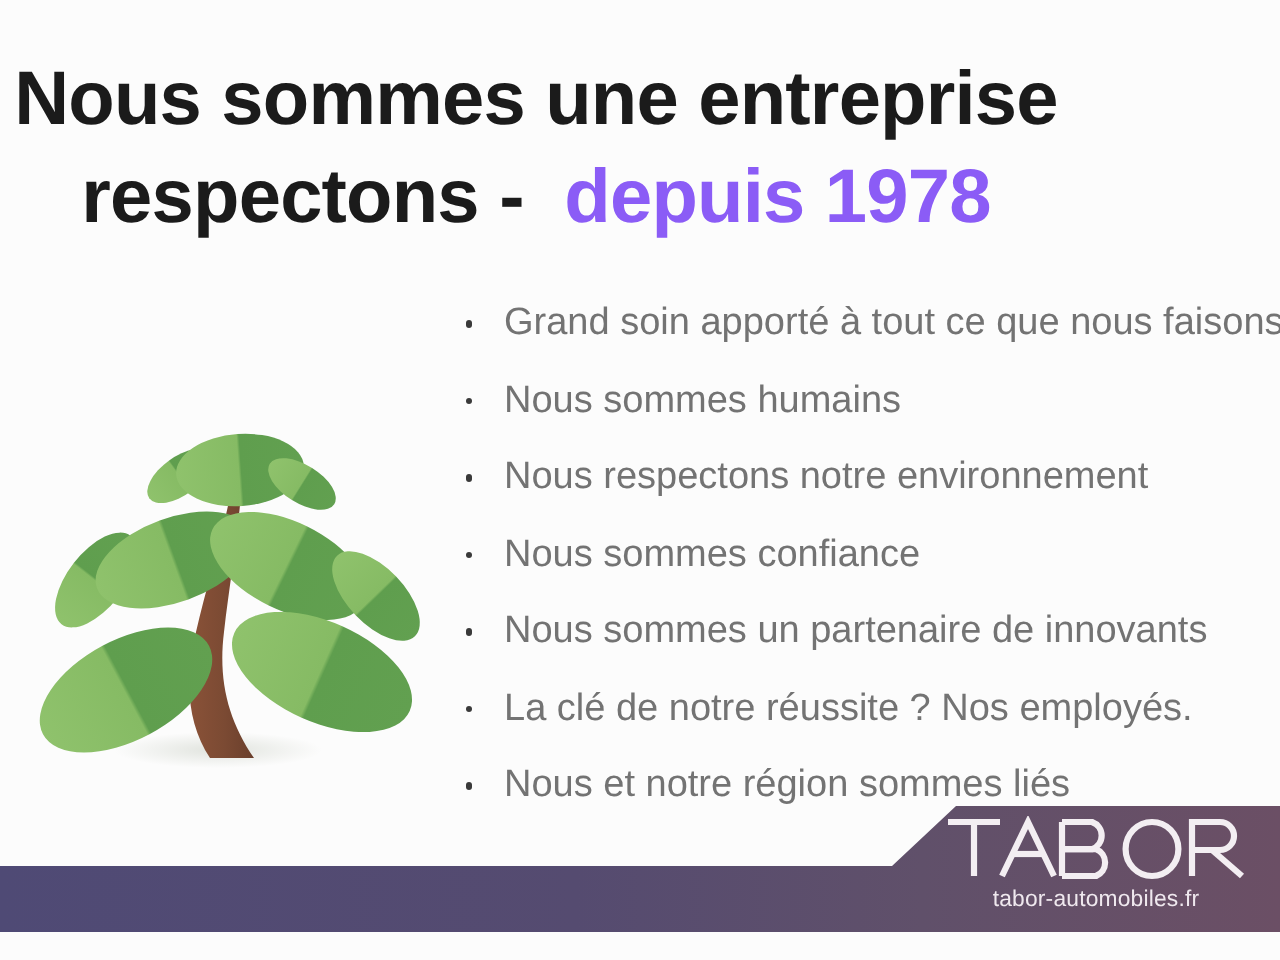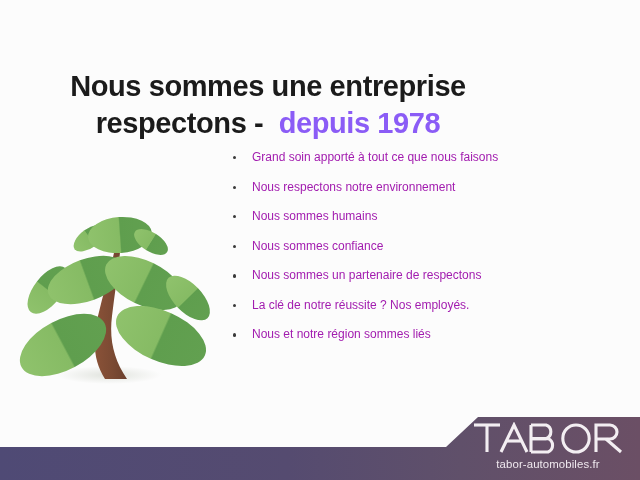--- a/index.html
+++ b/index.html
@@ -17,44 +17,43 @@
     background:#fcfcfc;
     overflow:hidden;
   }
 
   
   .heading {
     position:absolute;
     left:0; top:26px;
     width:536px;
     text-align:center;
-    font-size:29px;
+    font-size:38px;
     font-weight:bold;
     line-height:1.28;
     letter-spacing:-0.4px;
     color:#1b1b1b;
-    margin-top:42px;
   }
   .heading .line { display:block; white-space:pre; }
   .accent { color:#8b5cf6; }
 
   
   .bullets {
     position:absolute;
     left:231px; top:150px;
     width:400px;
     list-style:none;
   }
   .bullets li {
     position:relative;
     padding-left:21px;
     margin-bottom:14.2px;
-    font-size:12px;
+    font-size:19px;
     line-height:1.28;
-    color:#a21caf;
+    color:#737373;
     white-space:nowrap;
   }
   .bullets li .dot {
     position:absolute;
     left:2px; top:50%;
     width:3.4px; height:3.4px;
     margin-top:-1.7px;
     border-radius:50%;
     background:#3a3a3a;
   }
@@ -63,21 +62,21 @@
   .tree {
     position:absolute;
     left:8px; top:150px;
     width:214px; height:242px;
   }
   .tree svg { display:block; width:100%; height:100%; }
 
   
   .footer {
     position:absolute;
-    left:0; bottom:0;
+    left:0; bottom:14px;
     width:640px; height:70px;
   }
   .footer svg { display:block; width:100%; height:100%; }
 
   .brand {
     position:absolute;
     right:13px; top:12px;
     width:158px;
     text-align:center;
   }
@@ -159,24 +158,24 @@
         </g>
         <g transform="translate(153,186) rotate(24)">
           <ellipse cx="0" cy="0" rx="48" ry="25"></ellipse>
         </g>
       </g>
     </svg>
   </div>
 
   <ul class="bullets">
     <li><span class="dot"></span><span>Grand soin apporté à tout ce que nous faisons</span></li>
+    <li><span class="dot"></span><span>Nous sommes humains</span></li>
     <li><span class="dot"></span><span>Nous respectons notre environnement</span></li>
-    <li><span class="dot"></span><span>Nous sommes humains</span></li>
     <li><span class="dot"></span><span>Nous sommes confiance</span></li>
-    <li><span class="dot"></span><span>Nous sommes un partenaire de respectons</span></li>
+    <li><span class="dot"></span><span>Nous sommes un partenaire de innovants</span></li>
     <li><span class="dot"></span><span>La clé de notre réussite ? Nos employés.</span></li>
     <li><span class="dot"></span><span>Nous et notre région sommes liés</span></li>
   </ul>
 
   <div class="footer">
     <svg viewBox="0 0 640 70" preserveAspectRatio="none" xmlns="http://www.w3.org/2000/svg">
       <defs>
         <linearGradient id="bar" x1="0" y1="0" x2="1" y2="0">
           <stop offset="0%" stop-color="#4f4a75"></stop>
           <stop offset="45%" stop-color="#554b70"></stop>

